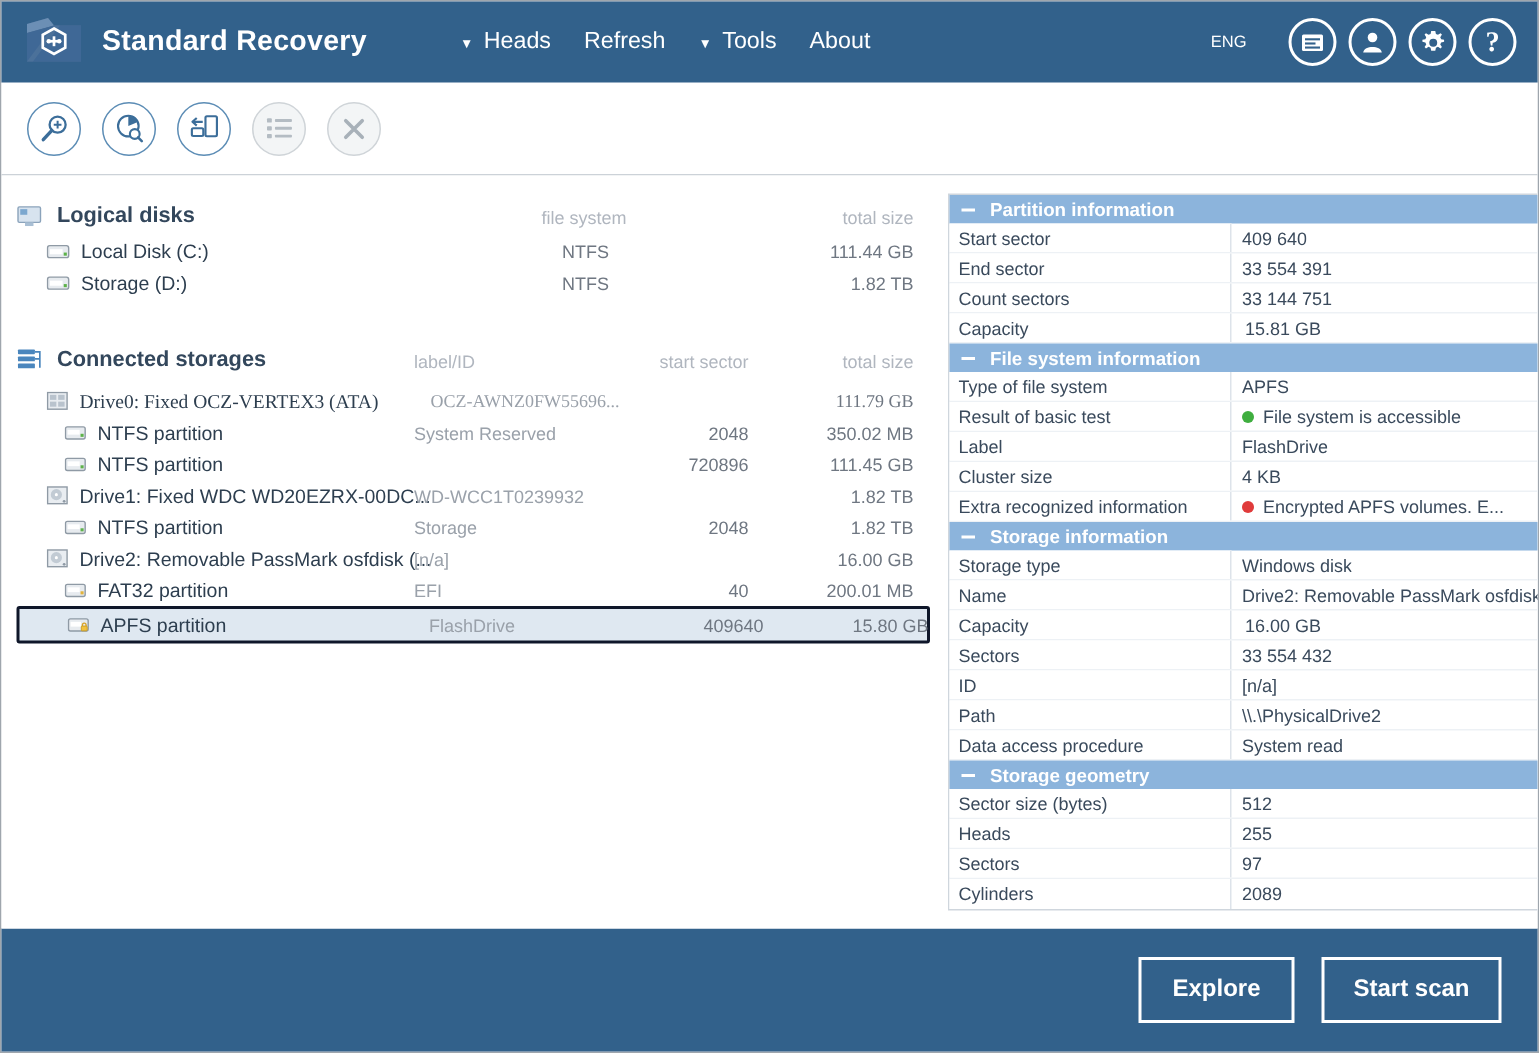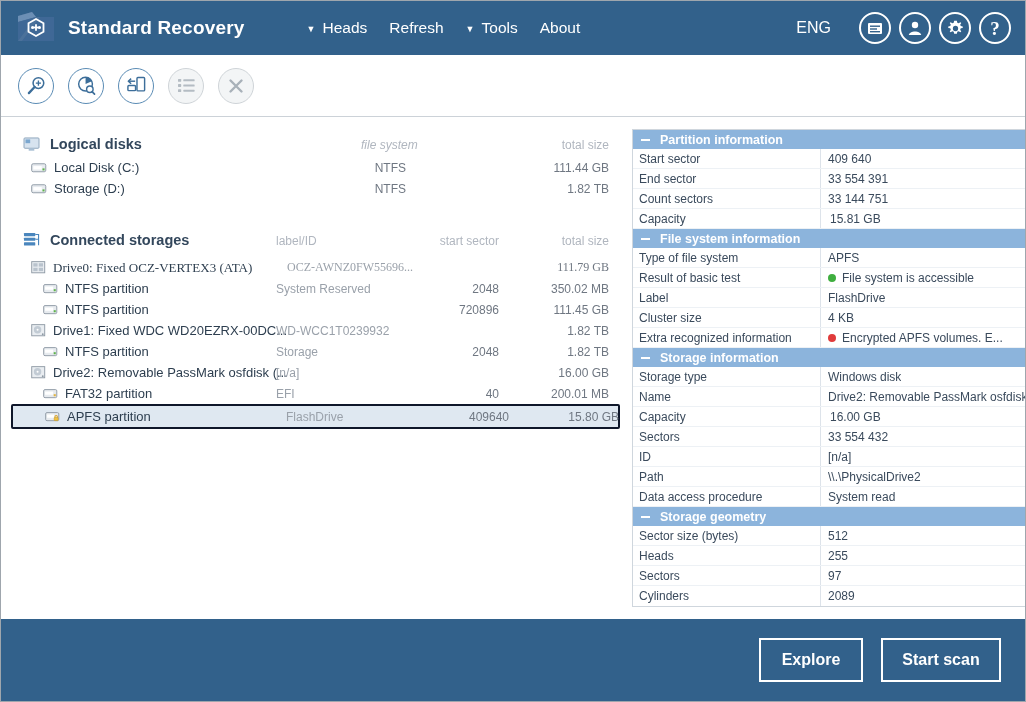--- a/index.html
+++ b/index.html
@@ -34,21 +34,21 @@
     color: #ffffff; font-size: 9px; margin-right: 7px; line-height: 1;
     transform: translateY(1px);
   }
   .menu-item {
     color: #ffffff; font-size: 15.5px; padding: 3px 0; margin-right: 22px;
     cursor: pointer; white-space: nowrap;
   }
   .header-right {
     margin-left: auto; display: flex; align-items: center; margin-right: 14px; gap: 8px;
   }
-  .lang { color: #ffffff; font-size: 16px; margin-right: 20px; }
+  .lang { color: #ffffff; font-size: 11px; margin-right: 20px; }
   .circ-btn {
     width: 32px; height: 32px; border-radius: 50%;
     border: 2px solid #ffffff; display: flex; align-items: center; justify-content: center;
     cursor: pointer; color: #ffffff;
   }
   .circ-btn svg { display:block; }
   .qmark { font-size: 19px; font-weight: bold; line-height: 1; font-family:"Liberation Serif", serif;}
 
   
   .toolbar {
@@ -67,21 +67,21 @@
   .body {
     flex: 1 1 auto; display: flex; background: #ffffff; position: relative;
     overflow: hidden;
   }
   .left-pane { width: 627px; flex: 0 0 627px; padding-top: 14px; position: relative; }
   .right-pane { flex: 1 1 auto; padding: 12px 16px 0 4px; }
 
   
   .grp {
     display: flex; align-items: center; height: 26px;
-    padding-left: 22px; position: relative;
+    padding-left: 10px; position: relative;
   }
   .grp-title {
     font-size: 14.5px; font-weight: bold; color: #33475c; margin-left: 10px;
   }
   .row {
     display: flex; align-items: center; height: 21px;
     position: relative; padding-left: 30px; cursor: pointer;
   }
   .row.child { padding-left: 42px; }
   .row .nm {
@@ -243,21 +243,21 @@
 
     <div class="left-pane">
 
       <div class="grp">
         <svg width="17" height="15" viewBox="0 0 18 16">
           <rect x="1" y="1" width="16" height="11" rx="1" fill="#d7e3ef" stroke="#8ba3bb" stroke-width="1"></rect>
           <rect x="2.6" y="2.6" width="5" height="4" fill="#7ba7cf"></rect>
           <rect x="6" y="12" width="6" height="2.6" fill="#a9bfd4"></rect>
         </svg>
         <span class="grp-title">Logical disks</span>
-        <span class="col-hdr" style="left:360px;top:7px;font-style:italic;">file system</span>
+        <span class="col-hdr" style="left:360px;top:7px;">file system</span>
         <span class="col-hdr" style="left:553px;top:7px;width:55px;text-align:right;">total size</span>
       </div>
 
       <div class="row" style="margin-top:0;">
         <svg width="16" height="12" viewBox="0 0 17 12">
           <rect x="0.7" y="1.5" width="15" height="8.5" rx="1.6" fill="#e7ebef" stroke="#8f9aa5" stroke-width="1"></rect>
           <rect x="2.4" y="4" width="9" height="3.6" fill="#ffffff"></rect>
           <rect x="12.2" y="6.4" width="2.2" height="2.2" fill="#5eb24a"></rect>
         </svg>
         <span class="nm">Local Disk (C:)</span>

